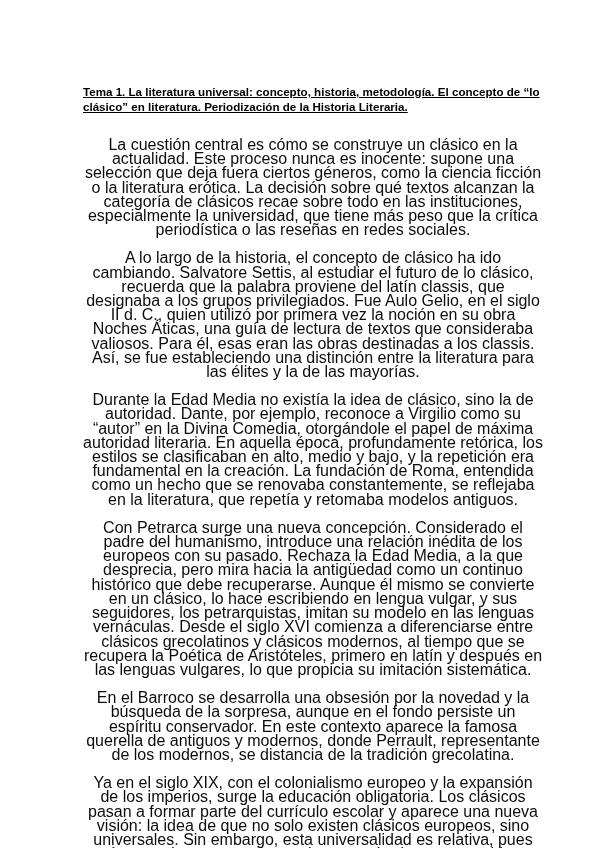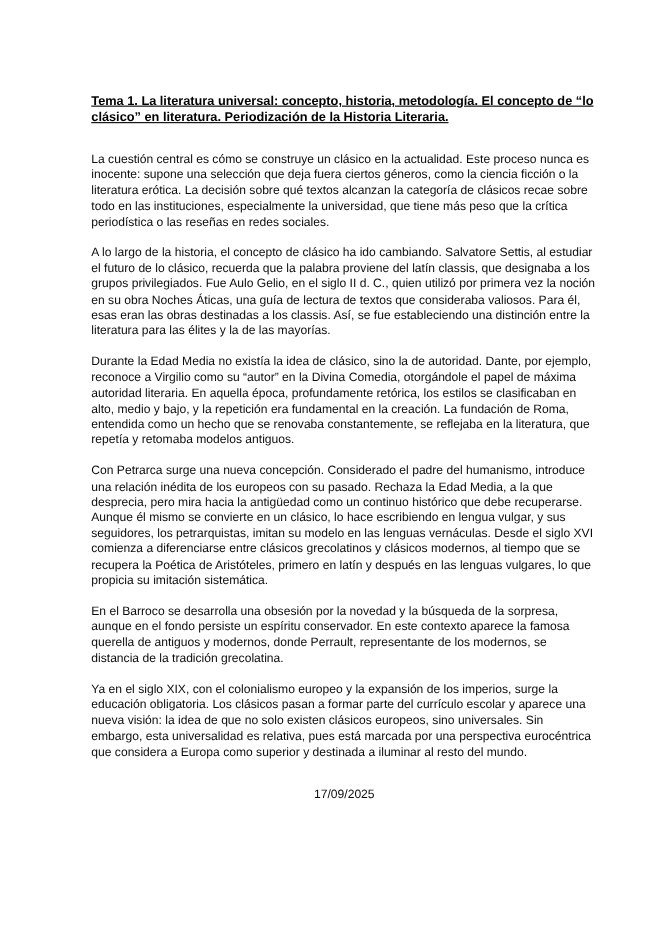--- a/index.html
+++ b/index.html
@@ -21,24 +21,24 @@
   }
   .doc-title {
     font-size: 11.6px;
     font-weight: bold;
     text-decoration: underline;
     line-height: 15px;
     margin: 0 0 24px 0;
     color: #000000;
   }
   .doc-body p {
-    font-size: 11px;
+    font-size: 16px;
     line-height: 14.2px;
     margin: 0 0 14px 0;
-    text-align: left;
+    text-align: center;
   }
   .doc-body .it {
   }
   .footer-date {
     font-size: 11px;
     line-height: 14.2px;
     margin-top: 24px;
     color: #0c0c0c;
     text-align: center;
   }

